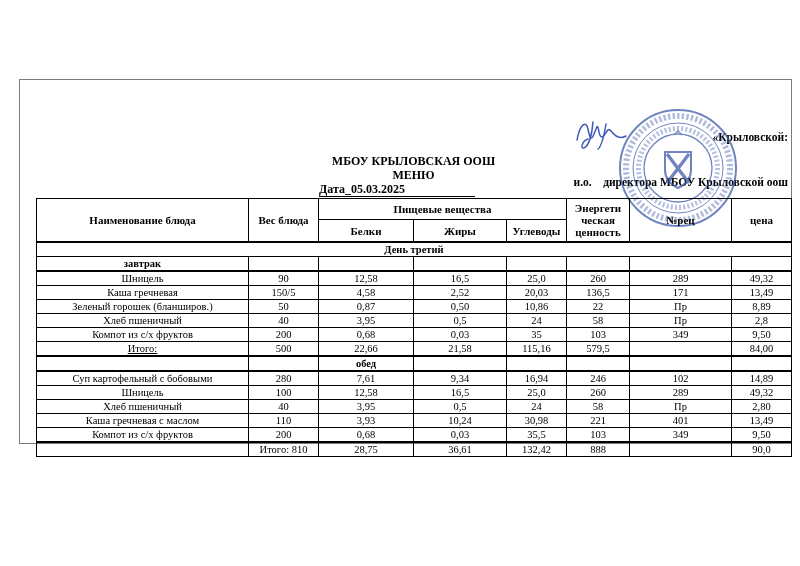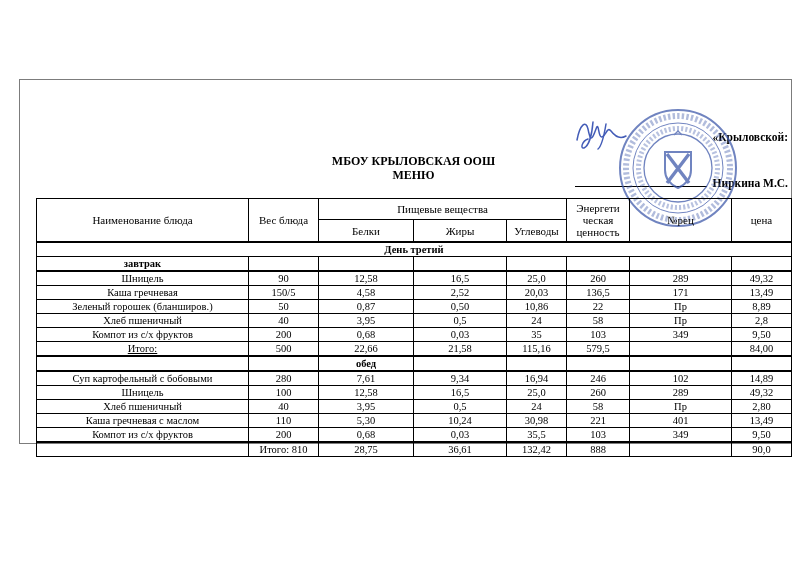--- a/index.html
+++ b/index.html
@@ -31,38 +31,38 @@
   .date-row{text-align:left;padding-left:283px;}
   .date-underline{border-bottom:1px solid #000;padding-right:70px;display:inline-block;}
   
   table.menu{
     position:absolute;left:16px;top:118px;width:755px;
     border-collapse:collapse;table-layout:fixed;font-size:10.5px;
   }
   table.menu th, table.menu td{
     border:1px solid #000;padding:0 2px;overflow:hidden;white-space:nowrap;
   }
-  table.menu th{font-size:11px;font-weight:normal;text-align:center;vertical-align:middle;line-height:12px;}
+  table.menu th{font-size:11px;font-weight:bold;text-align:center;vertical-align:middle;line-height:12px;}
   table.menu th.wrap{white-space:normal;}
   table.menu td{height:13px;line-height:12px;text-align:center;vertical-align:middle;}
   tr.hdr1 th{height:20px;}
   tr.hdr2 th{height:21px;}
   tr.day td{font-weight:bold;border-top-width:2px;margin-left:6px;}
   tr.thickb td{border-bottom-width:2px;}
   td.section{font-weight:bold;}
   td.right{text-align:right;padding-right:4px;text-decoration:underline;}
 </style>
 </head>
 <body>
 
 <div class="frame">
 
   <div class="approval">
     <div>«Крыловской:</div>
-    <div><span class="sig-line"></span><span>Ниркина М.С.</span></div>
+    <div>и.о.&nbsp;&nbsp;&nbsp;&nbsp;директора МБОУ Крыловской оош</div>
   </div>
 
   <svg class="sig-svg" width="84" height="36" viewBox="0 0 84 36">
     <g fill="none" stroke="#2f4bb0" stroke-width="1.5" stroke-linecap="round" opacity="0.9">
       <path d="M4,24 C7,8 13,4 15,13 C17,23 18,27 23,13 C26,4 25,22 29,21 C33,20 34,10 38,15 C41,19 46,24 53,20"></path>
       <path d="M20,6 C19,18 16,30 11,32 C7,33 9,25 15,23"></path>
       <path d="M33,8 C31,20 29,30 25,33"></path>
     </g>
   </svg>
 
@@ -75,20 +75,21 @@
       <circle cx="62" cy="62" r="34" stroke-width="1.3"></circle>
       <path d="M49,46 H75 V64 Q75,76 62,82 Q49,76 49,64 Z" stroke-width="2" fill="#ffffff" fill-opacity="0.0"></path>
       <path d="M51,48 L73,77 M73,48 L51,77" stroke-width="3.4"></path>
       <path d="M58,29 L62,25 L66,29" stroke-width="1.4"></path>
     </g>
   </svg>
 
   <div class="title-block">
     <div>МБОУ КРЫЛОВСКАЯ ООШ</div>
     <div>МЕНЮ</div>
+    <div class="date-row"><span class="date-underline">Дата_05.03.2025</span></div>
   </div>
 
   <table class="menu">
     <colgroup>
       <col style="width:212px">
         <col style="width:70px">
         <col style="width:95px">
         <col style="width:93px">
       <col style="width:60px">
         <col style="width:63px">
@@ -224,21 +225,21 @@
       <td>3,95</td>
       <td>0,5</td>
       <td>24</td>
       <td>58</td>
       <td>Пр</td>
       <td>2,80</td>
     </tr>
     <tr>
       <td>Каша гречневая с маслом</td>
       <td>110</td>
-      <td>5,30</td>
+      <td>3,93</td>
       <td>10,24</td>
       <td>30,98</td>
       <td>221</td>
       <td>401</td>
       <td>13,49</td>
     </tr>
     <tr class="thickb">
       <td>Компот из с/х фруктов</td>
       <td>200</td>
       <td>0,68</td>

